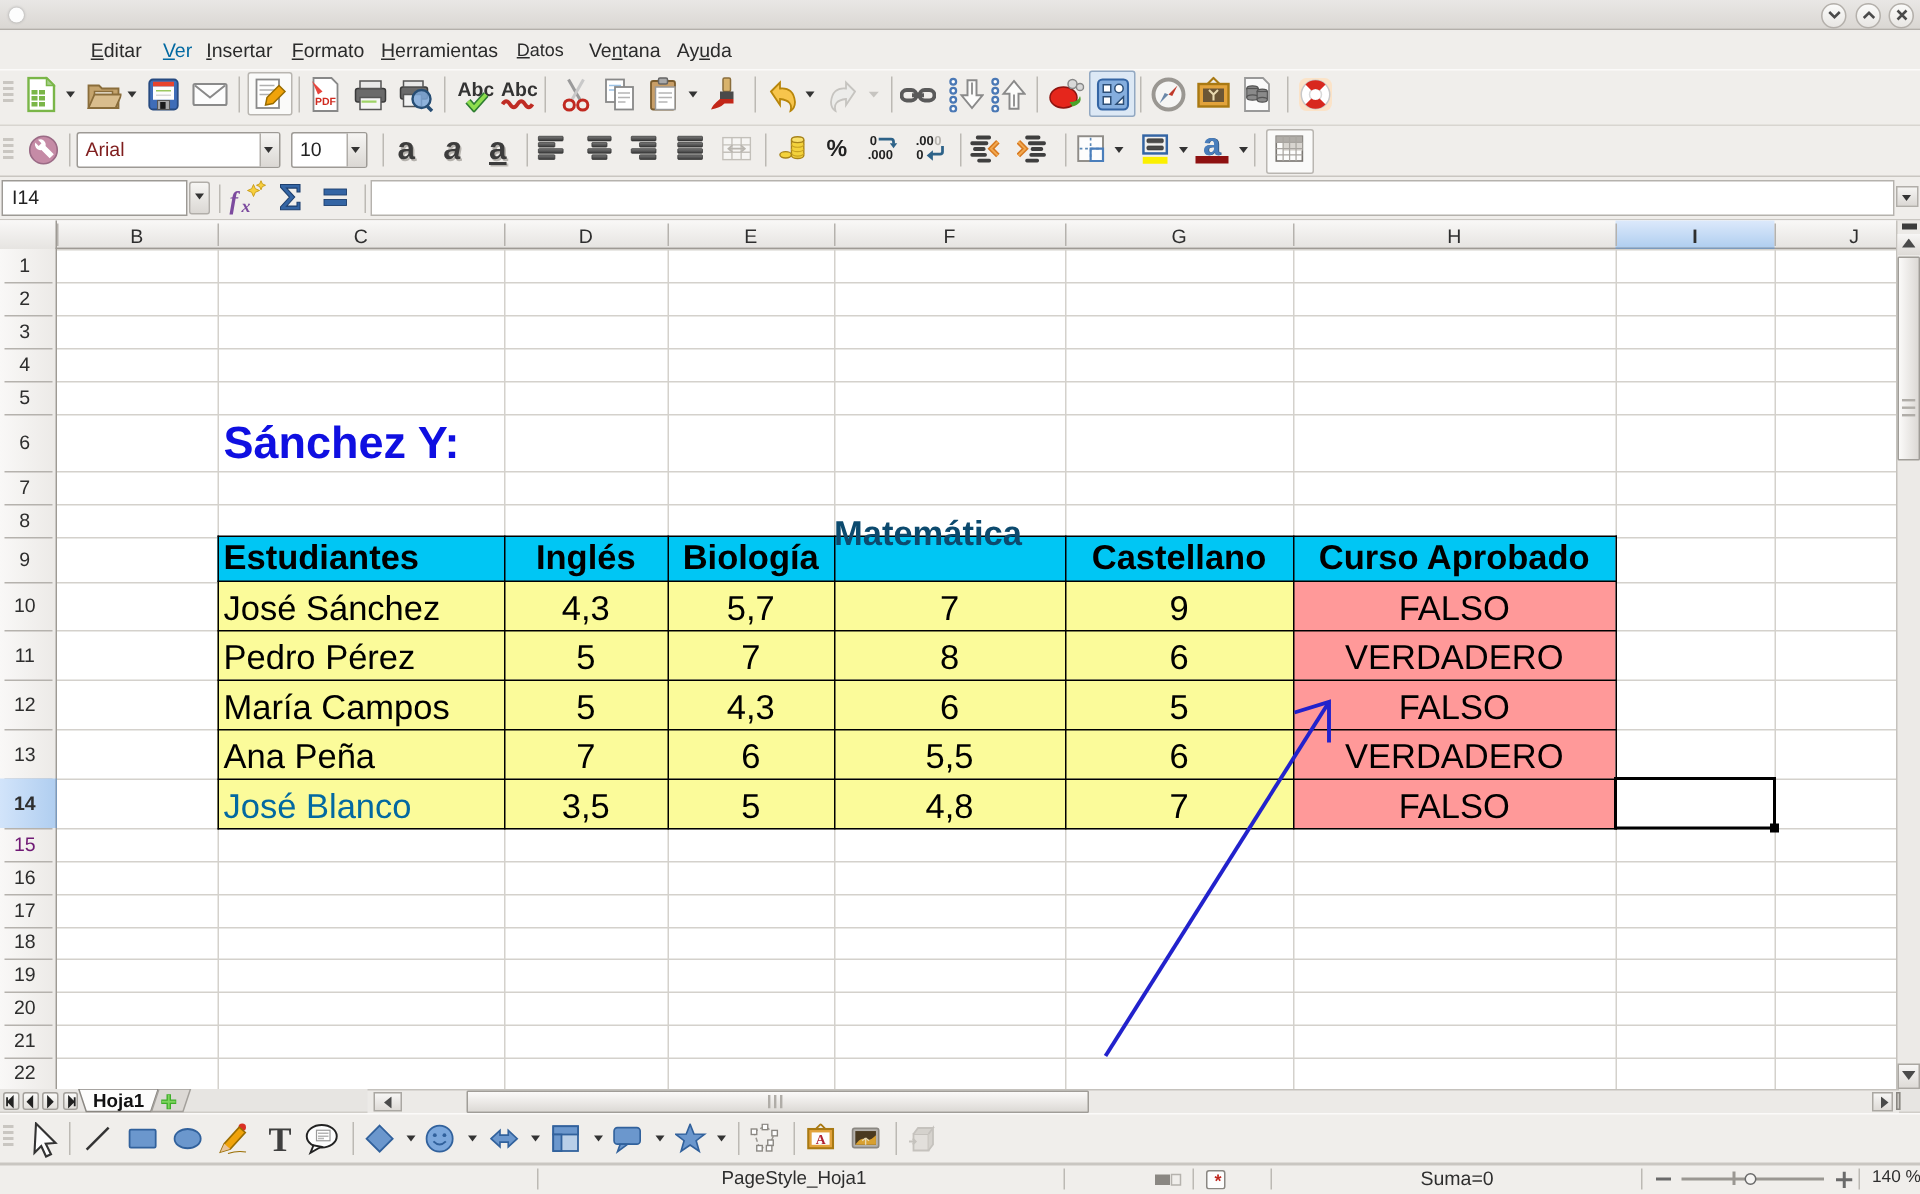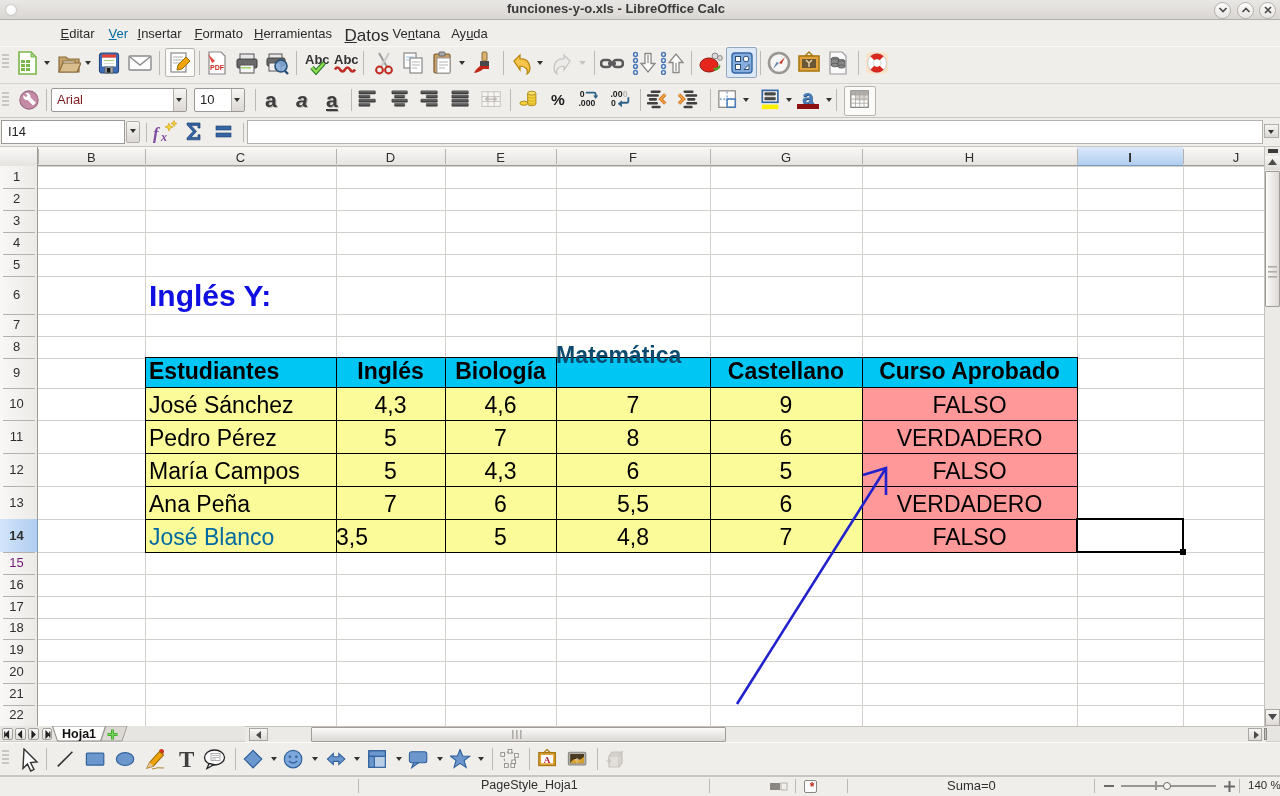--- a/index.html
+++ b/index.html
@@ -5,21 +5,20 @@
 html,body { width:1280px; height:796px; overflow:hidden; }
 body { font-family:"Liberation Sans", sans-serif; background:#efedea; position:relative; }
 .abs { position:absolute; }
 .vsep { position:absolute; width:1px; background:#bcb9b4; }
 svg.ic { position:absolute; }
 .ddown { position:absolute; width:0; height:0; border-left:3.5px solid transparent; border-right:3.5px solid transparent; border-top:4px solid #333; }
 </style></head><body>
 
 <div class="abs" style="left:0;top:0;width:1280px;height:20px;background:linear-gradient(#e9e7e5,#dad7d3);border-bottom:1px solid #b3afaa;">
 <div class="abs" style="left:6px;top:5px;width:10px;height:10px;border-radius:50%;background:#fdfdfd;box-shadow:0 0 2px #999;"></div>
-<div class="abs" style="left:0;right:48px;top:1px;text-align:center;font-size:13px;font-weight:bold;color:#3a3a3a;">funciones-y-o.xls - LibreOffice Calc</div>
 </div>
 
 <div class="abs" style="left:1214.0px;top:1.5px;width:17px;height:17px;border-radius:50%;background:linear-gradient(#fbfbfa,#e8e6e3);border:1px solid #b4b0ab;"></div>
 <svg class="ic" style="left:1217.5px;top:5px" width="10" height="10">
     <path d="M1.5 3 L5 6.5 L8.5 3" stroke="#4a4a4a" stroke-width="1.7" fill="none"></path>
   </svg>
 <div class="abs" style="left:1237.0px;top:1.5px;width:17px;height:17px;border-radius:50%;background:linear-gradient(#fbfbfa,#e8e6e3);border:1px solid #b4b0ab;"></div>
 <svg class="ic" style="left:1240.5px;top:5px" width="10" height="10">
     <path d="M1.5 7 L5 3.5 L8.5 7" stroke="#4a4a4a" stroke-width="1.7" fill="none"></path>
   </svg>
@@ -27,21 +26,21 @@
 <svg class="ic" style="left:1262.5px;top:4.5px" width="10" height="10">
     <path d="M2 2 L8 8 M8 2 L2 8" stroke="#4a4a4a" stroke-width="1.7" fill="none"></path>
   </svg>
 <div class="abs" style="left:0;top:21px;width:1280px;height:25px;background:#f0eeeb;"></div>
 <div class="abs" style="left:7px;top:26px;font-size:13px;color:#7f1d1d;margin-top:41px;"><span style="text-decoration:underline">A</span>rchivo</div>
 <div class="abs" style="left:60.5px;top:26px;font-size:13px;color:#2b2b2b;"><span style="text-decoration:underline">E</span>ditar</div>
 <div class="abs" style="left:108.6px;top:26px;font-size:13px;color:#0369a1;"><span style="text-decoration:underline">V</span>er</div>
 <div class="abs" style="left:137.5px;top:26px;font-size:13px;color:#2b2b2b;"><span style="text-decoration:underline">I</span>nsertar</div>
 <div class="abs" style="left:194.5px;top:26px;font-size:13px;color:#2b2b2b;"><span style="text-decoration:underline">F</span>ormato</div>
 <div class="abs" style="left:254px;top:26px;font-size:13px;color:#2b2b2b;"><span style="text-decoration:underline">H</span>erramientas</div>
-<div class="abs" style="left:344.5px;top:26px;font-size:17px;color:#2b2b2b;"><span style="text-decoration:underline">D</span>atos</div>
+<div class="abs" style="left:344.5px;top:26px;font-size:12px;color:#2b2b2b;"><span style="text-decoration:underline">D</span>atos</div>
 <div class="abs" style="left:392.6px;top:26px;font-size:13px;color:#2b2b2b;">Ve<span style="text-decoration:underline">n</span>tana</div>
 <div class="abs" style="left:451.2px;top:26px;font-size:13px;color:#2b2b2b;">Ay<span style="text-decoration:underline">u</span>da</div>
 <div class="abs" style="left:0;top:46px;width:1280px;height:38px;background:#f0eeeb;border-top:1px solid #fbfaf9;border-bottom:1px solid #d8d5d0;"></div>
 <svg class="ic" style="left:2px;top:54px" width="8" height="16">
     <rect x="0" y="0" width="7" height="2" fill="#c9c6c1"></rect>
     <rect x="0" y="4" width="7" height="2" fill="#c9c6c1"></rect>
     <rect x="0" y="8" width="7" height="2" fill="#c9c6c1"></rect>
     <rect x="0" y="12" width="7" height="2" fill="#c9c6c1"></rect>
   </svg>
 <div class="vsep" style="left:159px;top:51px;height:24px;"></div>
@@ -547,30 +546,30 @@
 <div class="abs" style="left:709.5px;top:357.0px;width:1.4px;height:196.00000000000003px;background:#000;"></div>
 <div class="abs" style="left:861.5px;top:357.0px;width:1.4px;height:196.00000000000003px;background:#000;"></div>
 <div class="abs" style="left:1076.5px;top:357.0px;width:1.4px;height:196.00000000000003px;background:#000;"></div>
 <div class="abs" style="left:144.5px;top:357.0px;width:933.4px;height:1.4px;background:#000;"></div>
 <div class="abs" style="left:144.5px;top:387.0px;width:933.4px;height:1.4px;background:#000;"></div>
 <div class="abs" style="left:144.5px;top:419.9px;width:933.4px;height:1.4px;background:#000;"></div>
 <div class="abs" style="left:144.5px;top:452.8px;width:933.4px;height:1.4px;background:#000;"></div>
 <div class="abs" style="left:144.5px;top:485.7px;width:933.4px;height:1.4px;background:#000;"></div>
 <div class="abs" style="left:144.5px;top:518.6px;width:933.4px;height:1.4px;background:#000;"></div>
 <div class="abs" style="left:144.5px;top:551.6px;width:933.4px;height:1.4px;background:#000;"></div>
-<div class="abs" style="left:149px;top:280px;font-size:30px;line-height:32px;font-weight:bold;color:#0f0fe1;">Inglés Y:</div>
+<div class="abs" style="left:149px;top:280px;font-size:30px;line-height:32px;font-weight:bold;color:#0f0fe1;">Sánchez Y:</div>
 <div class="abs" style="left:149px;top:357.5px;line-height:26px;font-size:23px;font-weight:bold;color:#000;">Estudiantes</div>
 <div class="abs" style="left:336px;top:357.5px;line-height:26px;width:109px;text-align:center;font-size:23px;font-weight:bold;color:#000;">Inglés</div>
 <div class="abs" style="left:445px;top:357.5px;line-height:26px;width:111px;text-align:center;font-size:23px;font-weight:bold;color:#000;">Biología</div>
 <div class="abs" style="left:556px;top:342px;line-height:26px;width:154px;text-align:left;font-size:23px;font-weight:bold;color:#0c4a6e;">Matemática</div>
 <div class="abs" style="left:710px;top:357.5px;line-height:26px;width:152px;text-align:center;font-size:23px;font-weight:bold;color:#000;">Castellano</div>
 <div class="abs" style="left:862px;top:357.5px;line-height:26px;width:215px;text-align:center;font-size:23px;font-weight:bold;color:#000;">Curso Aprobado</div>
 <div class="abs" style="left:149px;top:391.95px;line-height:26px;font-size:23px;font-weight:normal;color:#000;">José Sánchez</div>
 <div class="abs" style="left:336px;top:391.95px;line-height:26px;width:109px;text-align:center;font-size:23px;font-weight:normal;color:#000;">4,3</div>
-<div class="abs" style="left:445px;top:391.95px;line-height:26px;width:111px;text-align:center;font-size:23px;font-weight:normal;color:#000;">4,6</div>
+<div class="abs" style="left:445px;top:391.95px;line-height:26px;width:111px;text-align:center;font-size:23px;font-weight:normal;color:#000;">5,7</div>
 <div class="abs" style="left:556px;top:391.95px;line-height:26px;width:154px;text-align:center;font-size:23px;font-weight:normal;color:#000;">7</div>
 <div class="abs" style="left:710px;top:391.95px;line-height:26px;width:152px;text-align:center;font-size:23px;font-weight:normal;color:#000;">9</div>
 <div class="abs" style="left:862px;top:391.95px;line-height:26px;width:215px;text-align:center;font-size:23px;font-weight:normal;color:#000;">FALSO</div>
 <div class="abs" style="left:149px;top:424.85px;line-height:26px;font-size:23px;font-weight:normal;color:#000;">Pedro Pérez</div>
 <div class="abs" style="left:336px;top:424.85px;line-height:26px;width:109px;text-align:center;font-size:23px;font-weight:normal;color:#000;">5</div>
 <div class="abs" style="left:445px;top:424.85px;line-height:26px;width:111px;text-align:center;font-size:23px;font-weight:normal;color:#000;">7</div>
 <div class="abs" style="left:556px;top:424.85px;line-height:26px;width:154px;text-align:center;font-size:23px;font-weight:normal;color:#000;">8</div>
 <div class="abs" style="left:710px;top:424.85px;line-height:26px;width:152px;text-align:center;font-size:23px;font-weight:normal;color:#000;">6</div>
 <div class="abs" style="left:862px;top:424.85px;line-height:26px;width:215px;text-align:center;font-size:23px;font-weight:normal;color:#000;">VERDADERO</div>
 <div class="abs" style="left:149px;top:457.75px;line-height:26px;font-size:23px;font-weight:normal;color:#000;">María Campos</div>
@@ -579,21 +578,21 @@
 <div class="abs" style="left:556px;top:457.75px;line-height:26px;width:154px;text-align:center;font-size:23px;font-weight:normal;color:#000;">6</div>
 <div class="abs" style="left:710px;top:457.75px;line-height:26px;width:152px;text-align:center;font-size:23px;font-weight:normal;color:#000;">5</div>
 <div class="abs" style="left:862px;top:457.75px;line-height:26px;width:215px;text-align:center;font-size:23px;font-weight:normal;color:#000;">FALSO</div>
 <div class="abs" style="left:149px;top:490.65px;line-height:26px;font-size:23px;font-weight:normal;color:#000;">Ana Peña</div>
 <div class="abs" style="left:336px;top:490.65px;line-height:26px;width:109px;text-align:center;font-size:23px;font-weight:normal;color:#000;">7</div>
 <div class="abs" style="left:445px;top:490.65px;line-height:26px;width:111px;text-align:center;font-size:23px;font-weight:normal;color:#000;">6</div>
 <div class="abs" style="left:556px;top:490.65px;line-height:26px;width:154px;text-align:center;font-size:23px;font-weight:normal;color:#000;">5,5</div>
 <div class="abs" style="left:710px;top:490.65px;line-height:26px;width:152px;text-align:center;font-size:23px;font-weight:normal;color:#000;">6</div>
 <div class="abs" style="left:862px;top:490.65px;line-height:26px;width:215px;text-align:center;font-size:23px;font-weight:normal;color:#000;">VERDADERO</div>
 <div class="abs" style="left:149px;top:523.6px;line-height:26px;font-size:23px;font-weight:normal;color:#0369a1;">José Blanco</div>
-<div class="abs" style="left:336px;top:523.6px;line-height:26px;width:109px;font-size:23px;font-weight:normal;color:#000;">3,5</div>
+<div class="abs" style="left:336px;top:523.6px;line-height:26px;width:109px;text-align:center;font-size:23px;font-weight:normal;color:#000;">3,5</div>
 <div class="abs" style="left:445px;top:523.6px;line-height:26px;width:111px;text-align:center;font-size:23px;font-weight:normal;color:#000;">5</div>
 <div class="abs" style="left:556px;top:523.6px;line-height:26px;width:154px;text-align:center;font-size:23px;font-weight:normal;color:#000;">4,8</div>
 <div class="abs" style="left:710px;top:523.6px;line-height:26px;width:152px;text-align:center;font-size:23px;font-weight:normal;color:#000;">7</div>
 <div class="abs" style="left:862px;top:523.6px;line-height:26px;width:215px;text-align:center;font-size:23px;font-weight:normal;color:#000;">FALSO</div>
 <div class="abs" style="left:1076px;top:518.1px;width:108px;height:35.0px;border:2px solid #000;"></div>
 <div class="abs" style="left:1180px;top:549.1px;width:6px;height:6px;background:#000;"></div>
 <svg class="ic" style="left:700px;top:440px" width="220" height="290" viewBox="0 0 220 290">
 <path d="M37 264 L186 28" stroke="#2222cc" stroke-width="2.6" fill="none"></path>
 <path d="M163 35 L186 28 L186 55" stroke="#2222cc" stroke-width="2.6" fill="none"></path>
 </svg>

